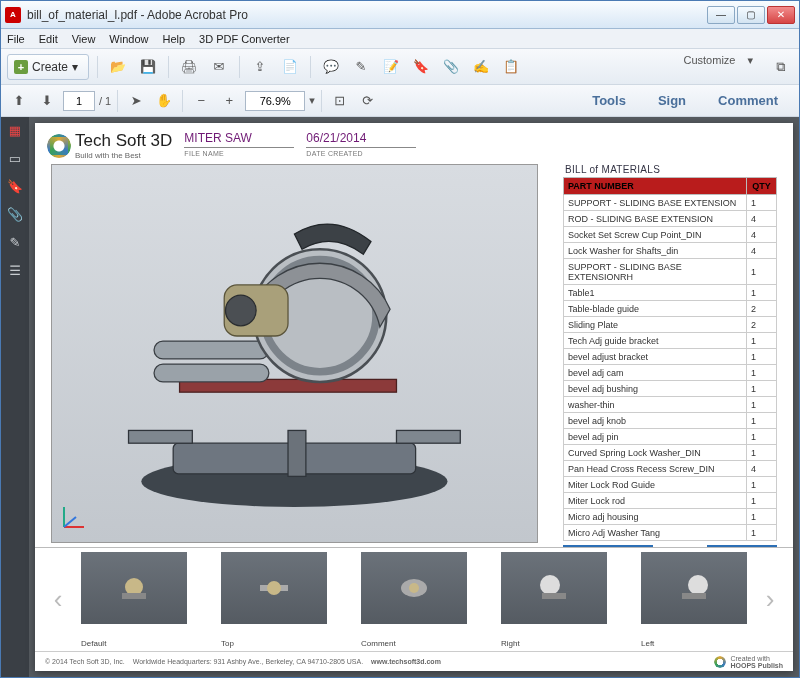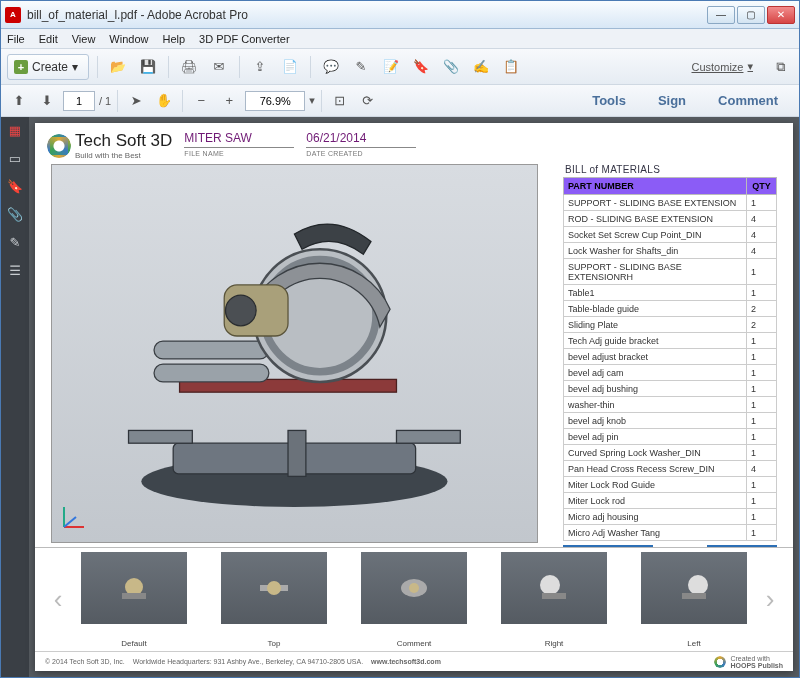--- a/index.html
+++ b/index.html
@@ -11,21 +11,21 @@
 .winbtns { display:flex; gap:2px; }
 .winbtn { width:28px;height:18px;border:1px solid #8aa8c4;border-radius:2px;background:linear-gradient(#f6fbff,#d3e4f2);display:flex;align-items:center;justify-content:center;font-size:10px;color:#333;}
 .winbtn.close{background:linear-gradient(#f28c8c,#d64545);color:#fff;border-color:#b33;}
 .menubar { height:20px; background:#eef2f7; display:flex; align-items:center; padding:0 6px; gap:14px; color:#222; border-bottom:1px solid #cfd8e2;}
 .menubar span{cursor:default;}
 .toolbar1 { height:36px; background:linear-gradient(#f7f9fc,#e6ecf3); border-bottom:1px solid #cfd8e2; display:flex; align-items:center; padding:0 6px; gap:6px;}
 .tbtn { width:24px;height:24px;border:1px solid transparent;border-radius:3px;display:flex;align-items:center;justify-content:center;font-size:13px;color:#555;}
 .create-btn{height:26px;padding:0 10px 0 6px;border:1px solid #b8c8da;border-radius:3px;background:linear-gradient(#fdfefe,#e9eff6);display:flex;align-items:center;gap:4px;color:#333;font-size:12px;}
 .create-btn .plus{width:14px;height:14px;background:#6b9d3f;border-radius:2px;color:#fff;display:flex;align-items:center;justify-content:center;font-weight:bold;font-size:11px;}
 .sep{width:1px;height:22px;background:#cfd8e2;margin:0 2px;}
-.customize{margin-left:auto;color:#555;padding:0 10px;height:26px;display:flex;align-items:center;gap:4px;text-decoration:underline;}
+.customize{margin-left:auto;color:#555;padding:0 10px;height:26px;display:flex;align-items:flex-start;gap:12px;}
 .toolbar2 { height:32px; background:linear-gradient(#f7f9fc,#e6ecf3); border-bottom:1px solid #cfd8e2; display:flex; align-items:center; padding:0 6px; gap:4px;}
 .pagebox{width:32px;height:20px;border:1px solid #aab8c8;background:#fff;text-align:center;font-size:11px;}
 .zoom{width:60px;height:20px;border:1px solid #aab8c8;background:#fff;text-align:center;font-size:11px;}
 .rightlinks{margin-left:auto;display:flex;gap:2px;}
 .rlink{padding:4px 14px;color:#4a6f9b;font-weight:bold;font-size:13px;border:1px solid transparent;}
 .mainrow{flex:1;display:flex;min-height:0;}
 .sidepanel{width:28px;background:#3a3f45;display:flex;flex-direction:column;align-items:center;padding-top:4px;gap:10px;}
 .sideicon{width:18px;height:18px;display:flex;align-items:center;justify-content:center;color:#c8ccd0;font-size:13px;}
 .sideicon.active{color:#e84545;}
 .docwrap{flex:1;background:#565b60;padding:6px;display:flex;min-height:0;}
@@ -38,33 +38,33 @@
 .fld{flex:0 0 110px;}
 .fld .v{font-size:12px;color:#701a75;border-bottom:1px solid #888;padding-bottom:2px;}
 .fld .l{font-size:7px;color:#777;margin-top:2px;letter-spacing:.3px;}
 .pgbody{flex:1;display:flex;gap:25px;padding:0 16px 4px;min-height:0;}
 .view3d{flex:1;background:linear-gradient(#d8dce1,#c2c7cd);border:1px solid #999;position:relative;display:flex;align-items:center;justify-content:center;}
 .sawsvg{width:88%;height:88%;}
 .axis{position:absolute;left:6px;bottom:6px;font-size:12px;}
 .bom{width:214px;display:flex;flex-direction:column;}
 .bom .title{font-size:10px;color:#334;padding:0 2px 2px;letter-spacing:.3px;}
 .bom table{width:100%;border-collapse:collapse;font-size:9px;}
-.bom th{background:#8b5cf6;border:1px solid #bbb;padding:3px 4px;text-align:left;font-weight:bold;}
+.bom th{background:#b91c1c;border:1px solid #bbb;padding:3px 4px;text-align:left;font-weight:bold;}
 .bom th.qty{width:30px;text-align:center;}
 .bom td{border:1px solid #ccc;padding:2.5px 4px;color:#333;}
 .bom td.q{text-align:left;width:30px;}
 .bompager{display:flex;align-items:center;justify-content:space-between;margin-top:4px;}
 .pgbtn{background:#2c6fb5;color:#fff;font-size:8px;font-weight:bold;padding:3px 8px;display:flex;align-items:center;gap:3px;}
 .pgbtn .tri{width:0;height:0;border-top:4px solid transparent;border-bottom:4px solid transparent;}
 .pgbtn.prev .tri{border-right:5px solid #fff;}
 .pgbtn.next .tri{border-left:5px solid #fff;}
 .pgcount{font-size:9px;color:#334;}
 .thumbs{height:104px;border-top:1px solid #bbb;display:flex;align-items:center;gap:14px;padding:6px 14px;background:#fff;}
 .navarr{width:18px;color:#bbb;font-size:26px;display:flex;align-items:center;justify-content:center;}
-.thumb{flex:0 0 106px;display:flex;flex-direction:column;align-items:center;gap:15px;}
+.thumb{flex:0 0 106px;display:flex;flex-direction:column;align-items:flex-start;gap:15px;}
 .thumb .box{width:106px;height:72px;background:linear-gradient(#6b727a,#555b62);display:flex;align-items:center;justify-content:center;}
 .thumb .lbl{font-size:8px;color:#444;}
 .footer{height:20px;border-top:1px solid #ccc;display:flex;align-items:center;padding:0 10px;font-size:7px;color:#666;gap:8px;}
 .footer .hoops{margin-left:auto;display:flex;align-items:center;gap:4px;}
 .hoopsmark{width:12px;height:12px;border-radius:50%;background:conic-gradient(#e0a834,#3a7bbd,#3aa05a,#e0a834);-webkit-mask:radial-gradient(circle,transparent 3px,#000 3.5px);mask:radial-gradient(circle,transparent 3px,#000 3.5px);}
 </style>
 </head>
 <body>
 
 <div class="win">

